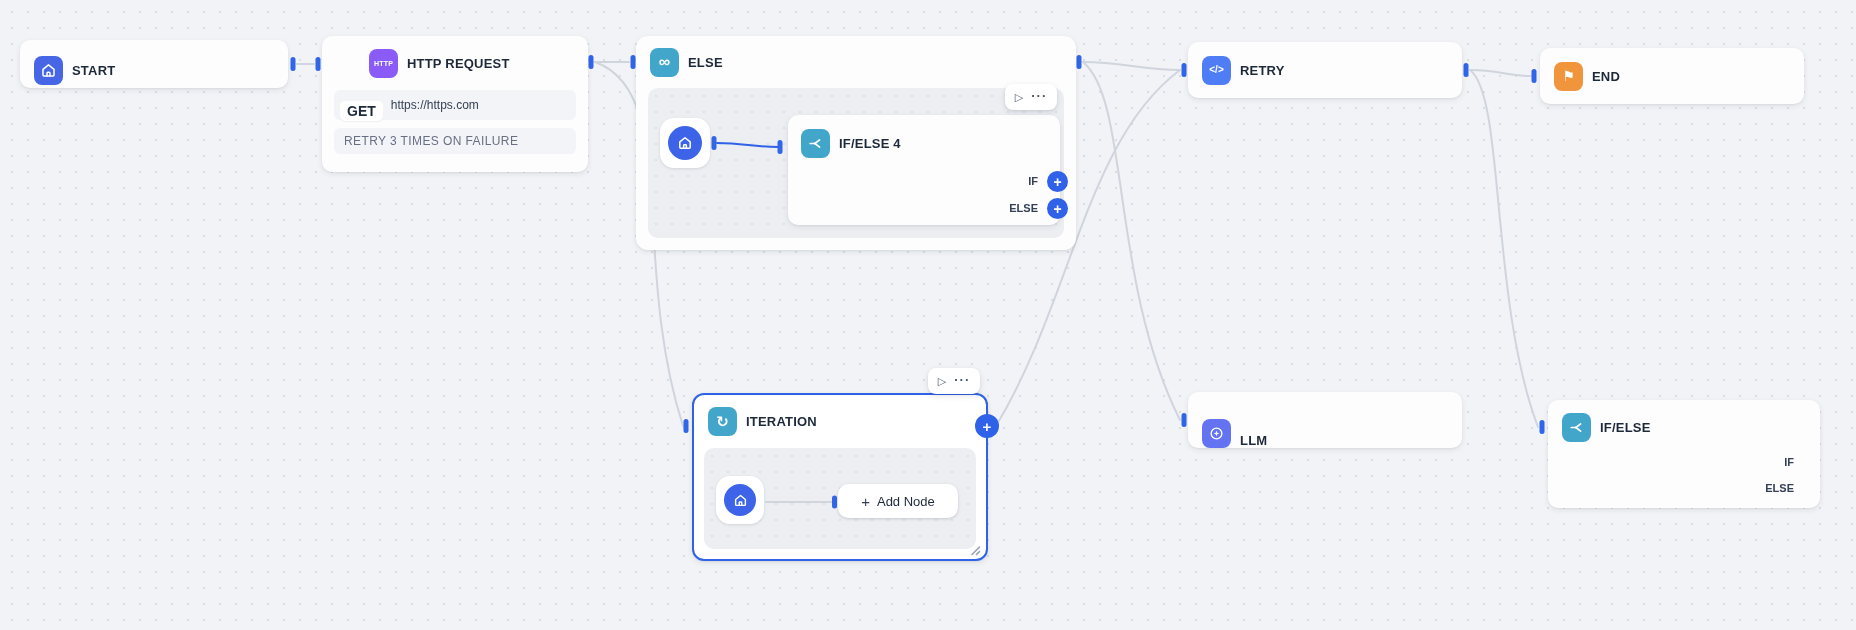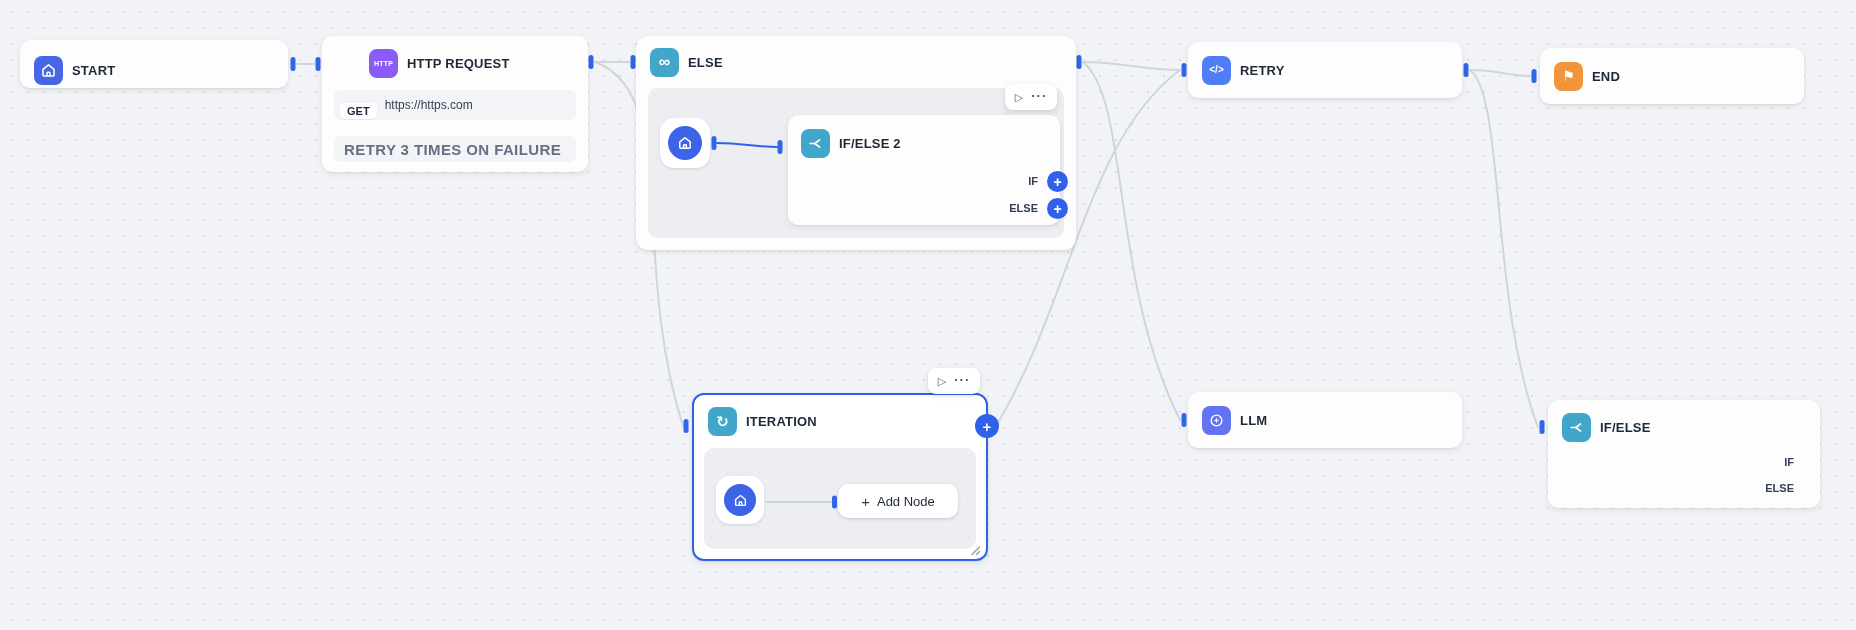--- a/index.html
+++ b/index.html
@@ -20,24 +20,24 @@
     color:#fff;flex:0 0 auto;}
   .icon-glyph{color:#fff;font-weight:700;line-height:1;}
   
   #node-start{left:20px;top:40px;width:268px;height:48px;}
   #node-start .node-header{height:60px;}
   
   #node-http{left:322px;top:36px;width:266px;height:136px;}
   #node-http .node-header{height:54px;padding-left:47px;}
   .http-row{margin:0 12px;background:#F2F4F7;border-radius:6px;display:flex;align-items:center;}
   .row-get{height:30px;gap:8px;padding:0 6px;}
-  .method-pill{background:#FFFFFF;border-radius:5px;padding:2px 7px;font-size:11px;font-weight:700;color:#1D2939;
+  .method-pill{background:#FFFFFF;border-radius:5px;padding:2px 7px;font-size:14px;font-weight:700;color:#1D2939;
     box-shadow:0 1px 1px rgba(16,24,40,.06);margin-top:12px;}
   .url-text{font-size:12px;color:#354052;}
-  .row-retry{height:26px;margin-top:16px;padding:0 10px;font-size:15px;font-weight:700;color:#676F83;letter-spacing:.4px;}
+  .row-retry{height:26px;margin-top:8px;padding:0 10px;font-size:12px;font-weight:400;color:#676F83;letter-spacing:.4px;}
   
   #node-loop{left:636px;top:36px;width:440px;height:214px;border-radius:12px;}
   #node-loop > .node-header{height:52px;}
   .sub-canvas{position:absolute;left:12px;right:12px;bottom:12px;background:#ECEEF2;border-radius:10px;
     background-image:radial-gradient(circle,#DCE0E7 1px,transparent 1.3px);background-size:16px 16px;}
   #loop-body{top:52px;}
   .start-chip{position:absolute;width:50px;height:50px;background:#FFFFFF;border-radius:14px;z-index:3;
     box-shadow:0 1px 3px rgba(16,24,40,.12);display:flex;align-items:center;justify-content:center;}
   .start-chip .circle{width:34px;height:34px;border-radius:50%;background:#3D63E9;display:flex;align-items:center;justify-content:center;}
   #loop-start{left:24px;top:82px;}
@@ -45,21 +45,21 @@
   
   #node-ifelse2{left:152px;top:79px;width:272px;height:110px;z-index:4;}
   #node-ifelse2 .node-header{height:56px;padding:0 13px;}
   .branch-label{position:absolute;right:22px;font-size:11px;font-weight:700;color:#344054;transform:translateY(-50%);}
   .port-plus{position:absolute;width:21px;height:21px;border-radius:50%;background:#2F62E8;color:#fff;
     display:flex;align-items:center;justify-content:center;font-size:14px;font-weight:700;line-height:1;z-index:5;}
   
   #node-code{left:1188px;top:42px;width:274px;height:56px;}
   #node-code .node-header{height:56px;}
   #node-llm{left:1188px;top:392px;width:274px;height:56px;}
-  #node-llm .node-header{height:56px;}
+  #node-llm .node-header{height:56px;align-items:flex-end;}
   #node-end{left:1540px;top:48px;width:264px;height:56px;}
   #node-end .node-header{height:56px;}
   
   #node-ifelse{left:1548px;top:400px;width:272px;height:108px;}
   #node-ifelse .node-header{height:54px;}
   
   #node-iteration{left:692px;top:393px;width:296px;height:168px;border:2px solid #2F62E8;border-radius:12px;
     background:#FFFFFF;box-sizing:border-box;}
   #node-iteration > .node-header{height:52px;}
   #iter-body{top:53px;left:10px;right:10px;bottom:10px;}
@@ -164,21 +164,21 @@
 
     <div class="node" id="node-ifelse2">
       <div class="node-header">
         <div class="icon-sq" style="background:#42A6CB">
           <svg width="17" height="17" viewBox="0 0 20 20" fill="none" stroke="#fff" stroke-width="2" stroke-linecap="round" stroke-linejoin="round">
             <path d="M3.8 10 H9.3"></path>
               <path d="M9.3 10 L14.8 5.8"></path>
               <path d="M9.3 10 L14.8 14.2"></path>
           </svg>
         </div>
-        <span class="node-title">IF/ELSE 2</span>
+        <span class="node-title">IF/ELSE 4</span>
       </div>
       <span class="branch-label" style="top:66px">IF</span>
       <div class="port-plus" style="left:259px;top:56px">
           <span>+</span>
         </div>
       <span class="branch-label" style="top:93px">ELSE</span>
       <div class="port-plus" style="left:259px;top:83px">
           <span>+</span>
         </div>
     </div>

